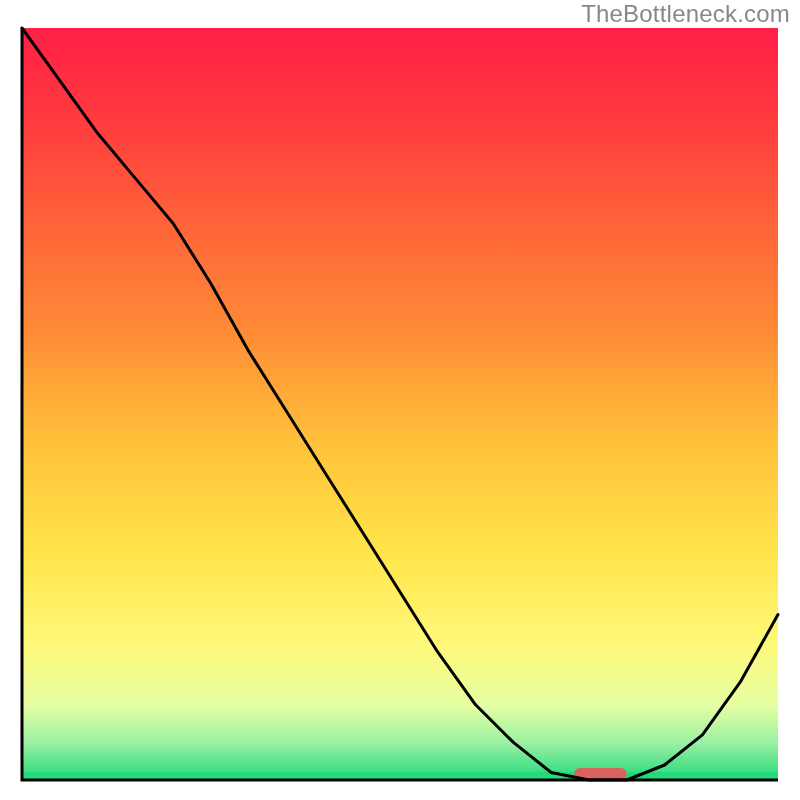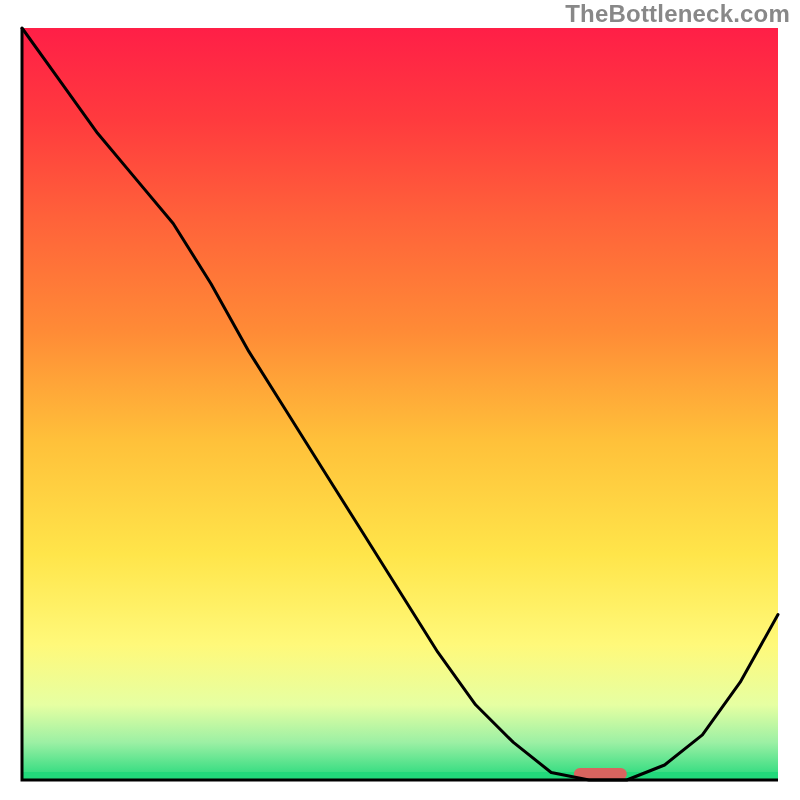--- a/index.html
+++ b/index.html
@@ -13,21 +13,21 @@
   .chart-container {
     position: relative;
     width: 800px;
     height: 800px;
   }
   .watermark {
     position: absolute;
     top: 0px;
     right: 10px;
     font-size: 24px;
-    font-weight: 700;
+    font-weight: 400;
     color: #888888;
     z-index: 10;
     letter-spacing: 0.2px;
   }
   svg.chart {
     position: absolute;
     top: 0;
     left: 0;
   }
 </style>

